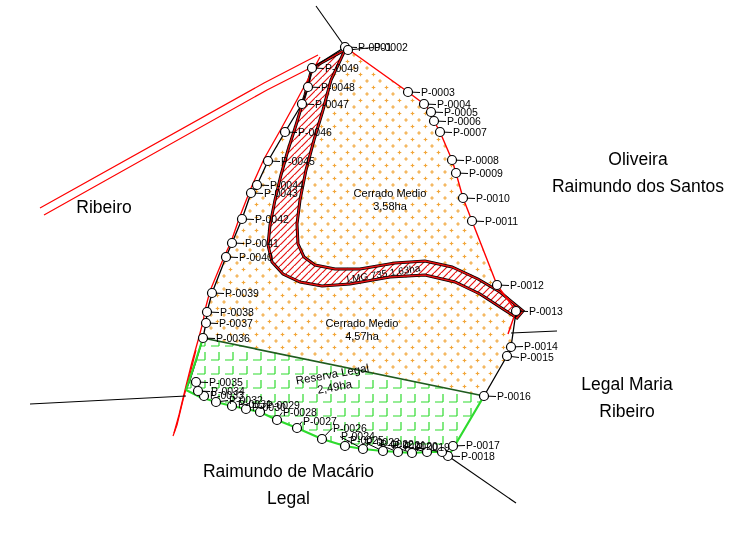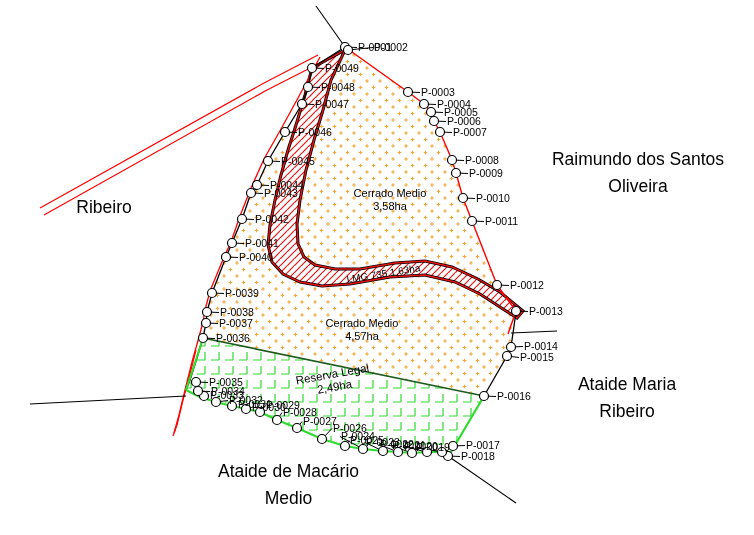--- a/index.html
+++ b/index.html
@@ -308,27 +308,27 @@
           <text x="325" y="72" font-size="10.5">P-0049</text>
         </g>
       </g>
   </svg>
 
   <div class="owner" style="left:13px;top:194px;width:182px;">
     <div>Ribeiro</div>
   </div>
 
   <div class="owner" style="left:533px;top:146px;width:210px;">
+    <div>Oliveira</div>
     <div>Raimundo dos Santos</div>
-    <div>Oliveira</div>
   </div>
 
   <div class="owner" style="left:552px;top:371px;width:150px;">
-    <div>Ataide Maria</div>
+    <div>Legal Maria</div>
     <div>Ribeiro</div>
   </div>
 
   <div class="owner" style="left:196px;top:458px;width:185px;">
-    <div>Ataide de Macário</div>
-    <div>Medio</div>
+    <div>Raimundo de Macário</div>
+    <div>Legal</div>
   </div>
 
 </div>
 
 </body></html>

